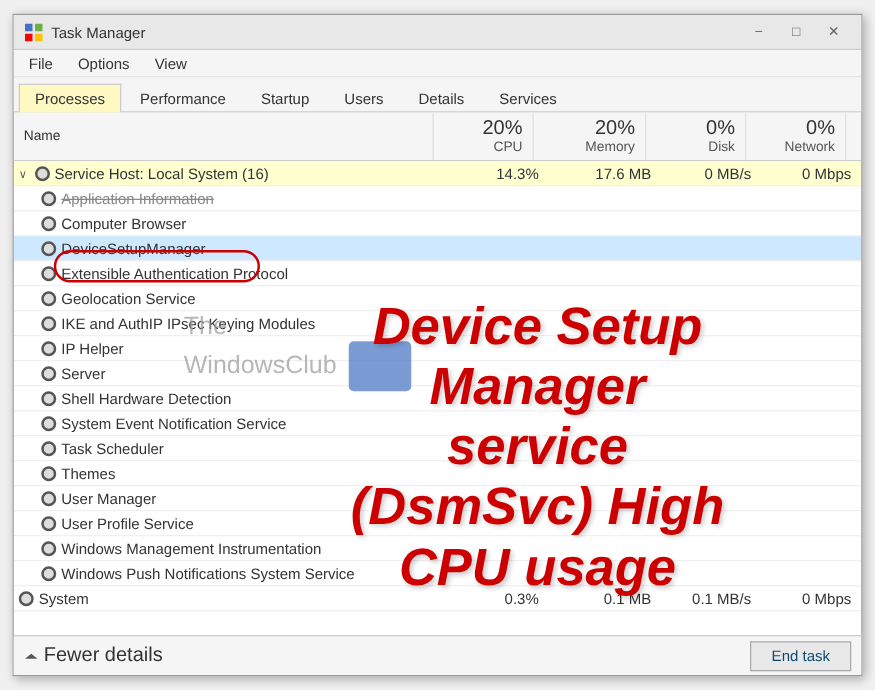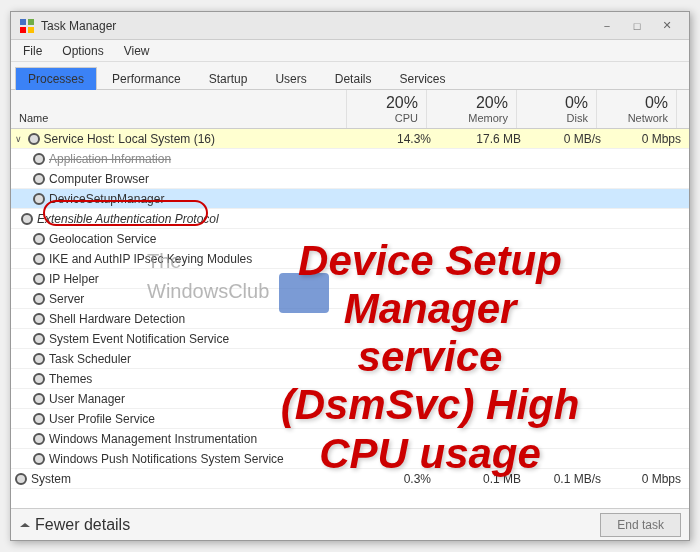--- a/index.html
+++ b/index.html
@@ -90,21 +90,21 @@
       cursor: pointer;
       font-size: 12px;
       color: #333;
       border: 1px solid transparent;
       border-bottom: none;
       background: transparent;
       position: relative;
       top: 1px;
     }
     .tab.active {
-      background: #3b82f6;
+      background: #fef9c3;
       border-color: #ccc;
       border-bottom-color: #ffffff;
       font-weight: 500;
     }
     .content {
       flex: 1;
       display: flex;
       flex-direction: column;
       overflow: hidden;
       position: relative;
@@ -124,21 +124,21 @@
       cursor: pointer;
       display: flex;
       flex-direction: column;
       justify-content: flex-end;
       align-items: flex-end;
       border-right: 1px solid #e0e0e0;
     }
     .col-header.name-col {
       text-align: left;
       align-items: flex-start;
-      justify-content: flex-end;
+      justify-content: center;
       font-weight: 500;
     }
     .col-pct {
       font-size: 16px;
       font-weight: 500;
       color: #333;
     }
     .col-label {
       font-size: 11px;
       color: #555;
@@ -252,21 +252,21 @@
       cursor: pointer;
       font-size: 16px;
       color: #333;
     }
     .end-task-btn {
       background: #e8e8e8;
       border: 1px solid #aaa;
       padding: 4px 16px;
       font-size: 12px;
       cursor: pointer;
-      color: #737373;
+      color: #0c4a6e;
     }
     .scrollbar-placeholder { width: 12px; }
   </style>
 </head>
 <body>
 
 <div class="window">
 
   <div class="title-bar">
     <div class="title-left">
@@ -361,21 +361,21 @@
           <div class="row-cell name-cell" style="padding-left: 22px;">
             <span class="gear-icon"></span>
             <span>DeviceSetupManager</span>
           </div>
           <div class="row-cell"></div>
           <div class="row-cell"></div>
           <div class="row-cell"></div>
           <div class="row-cell"></div>
         </div>
         <div class="row">
-          <div class="row-cell name-cell" style="padding-left: 10px; font-style: italic;">
+          <div class="row-cell name-cell" style="padding-left: 22px;">
             <span class="gear-icon"></span>
             <span>Extensible Authentication Protocol</span>
           </div>
           <div class="row-cell"></div>
           <div class="row-cell"></div>
           <div class="row-cell"></div>
           <div class="row-cell"></div>
         </div>
         <div class="row">
           <div class="row-cell name-cell" style="padding-left: 22px;">

